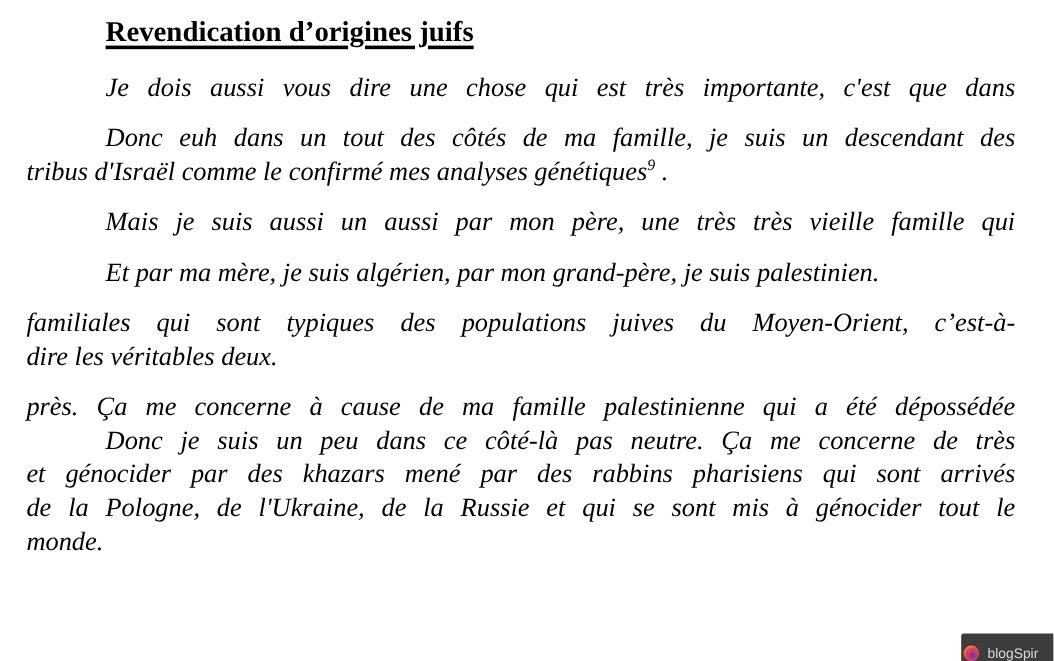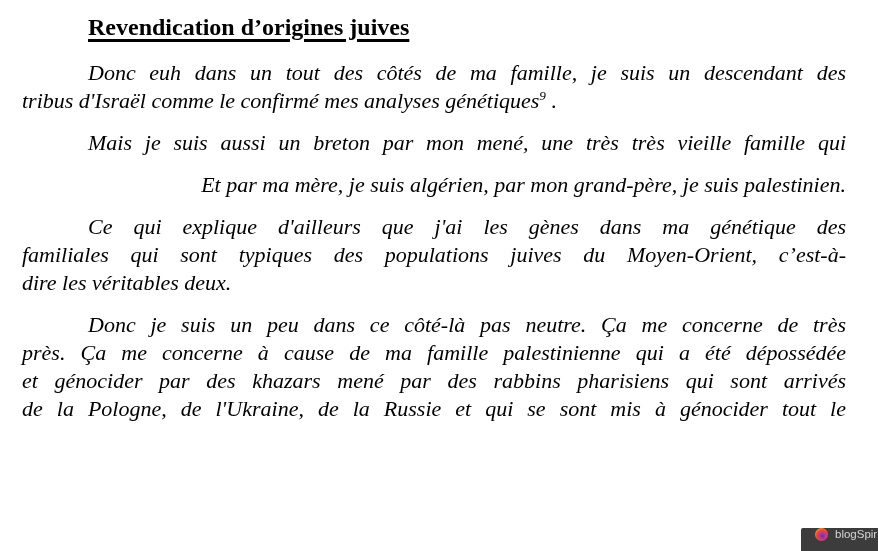--- a/index.html
+++ b/index.html
@@ -52,40 +52,39 @@
   }
   .line.fill {
     text-align: justify;
     text-align-last: justify;
   }
   .line.end {
     text-align: left;
   }
   .line.first {
     text-indent: 66px;
-    text-align: right;
   }
 
   sup.fn {
     font-size: 60%;
     line-height: 0;
     vertical-align: super;
   }
 
   
   .overlay-badge {
     position: absolute;
     left: 801px;
     top: 528px;
     right: 0;
     bottom: 0;
     background: #3c3c3c;
     display: flex;
-    align-items: flex-start;
-    padding-left: 14px;
+    align-items: flex-end;
+    padding-left: 2px;
     overflow: hidden;
     white-space: nowrap;
     border-top-left-radius: 2px;
   }
   .ff-icon {
     width: 13px;
     height: 13px;
     flex: 0 0 13px;
     border-radius: 50%;
     background: radial-gradient(circle at 58% 62%,
@@ -97,49 +96,50 @@
     font-style: normal;
     font-size: 11.5px;
     color: #d6d6d6;
   }
 </style>
 </head>
 <body>
 
 <div class="doc">
 
-  <h1 class="doc-title"><span class="title-text">Revendication d’origines juives</span></h1>
+  <h1 class="doc-title"><span class="title-text">Revendication d’origines juifs</span></h1>
 
   <p class="para">
+    <span class="line fill first">Je dois aussi vous dire une chose qui est très importante, c'est que dans</span>
   </p>
 
   <p class="para">
     <span class="line fill first">Donc euh dans un tout des côtés de ma famille, je suis un descendant des</span>
     <span class="line end"><span>tribus d'Israël comme le confirmé mes analyses génétiques</span><sup class="fn">9</sup><span> .</span></span>
   </p>
 
   <p class="para">
-    <span class="line fill first">Mais je suis aussi un breton par mon mené, une très très vieille famille qui</span>
+    <span class="line fill first">Mais je suis aussi un aussi par mon père, une très très vieille famille qui</span>
   </p>
 
   <p class="para">
     <span class="line end first">Et par ma mère, je suis algérien, par mon grand-père, je suis palestinien.</span>
   </p>
 
   <p class="para">
-    <span class="line fill first">Ce qui explique d'ailleurs que j'ai les gènes dans ma génétique des</span>
     <span class="line fill">familiales qui sont typiques des populations juives du Moyen-Orient, c’est-à-</span>
     <span class="line end">dire les véritables deux.</span>
   </p>
 
   <p class="para">
+    <span class="line fill">près. Ça me concerne à cause de ma famille palestinienne qui a été dépossédée</span>
     <span class="line fill first">Donc je suis un peu dans ce côté-là pas neutre. Ça me concerne de très</span>
-    <span class="line fill">près. Ça me concerne à cause de ma famille palestinienne qui a été dépossédée</span>
     <span class="line fill">et génocider par des khazars mené par des rabbins pharisiens qui sont arrivés</span>
     <span class="line fill">de la Pologne, de l'Ukraine, de la Russie et qui se sont mis à génocider tout le</span>
+    <span class="line end">monde.</span>
   </p>
 
 </div>
 
 <div class="overlay-badge">
   <span class="ff-icon"></span>
   <span class="badge-label">blogSpir</span>
 </div>
 
 </body></html>

